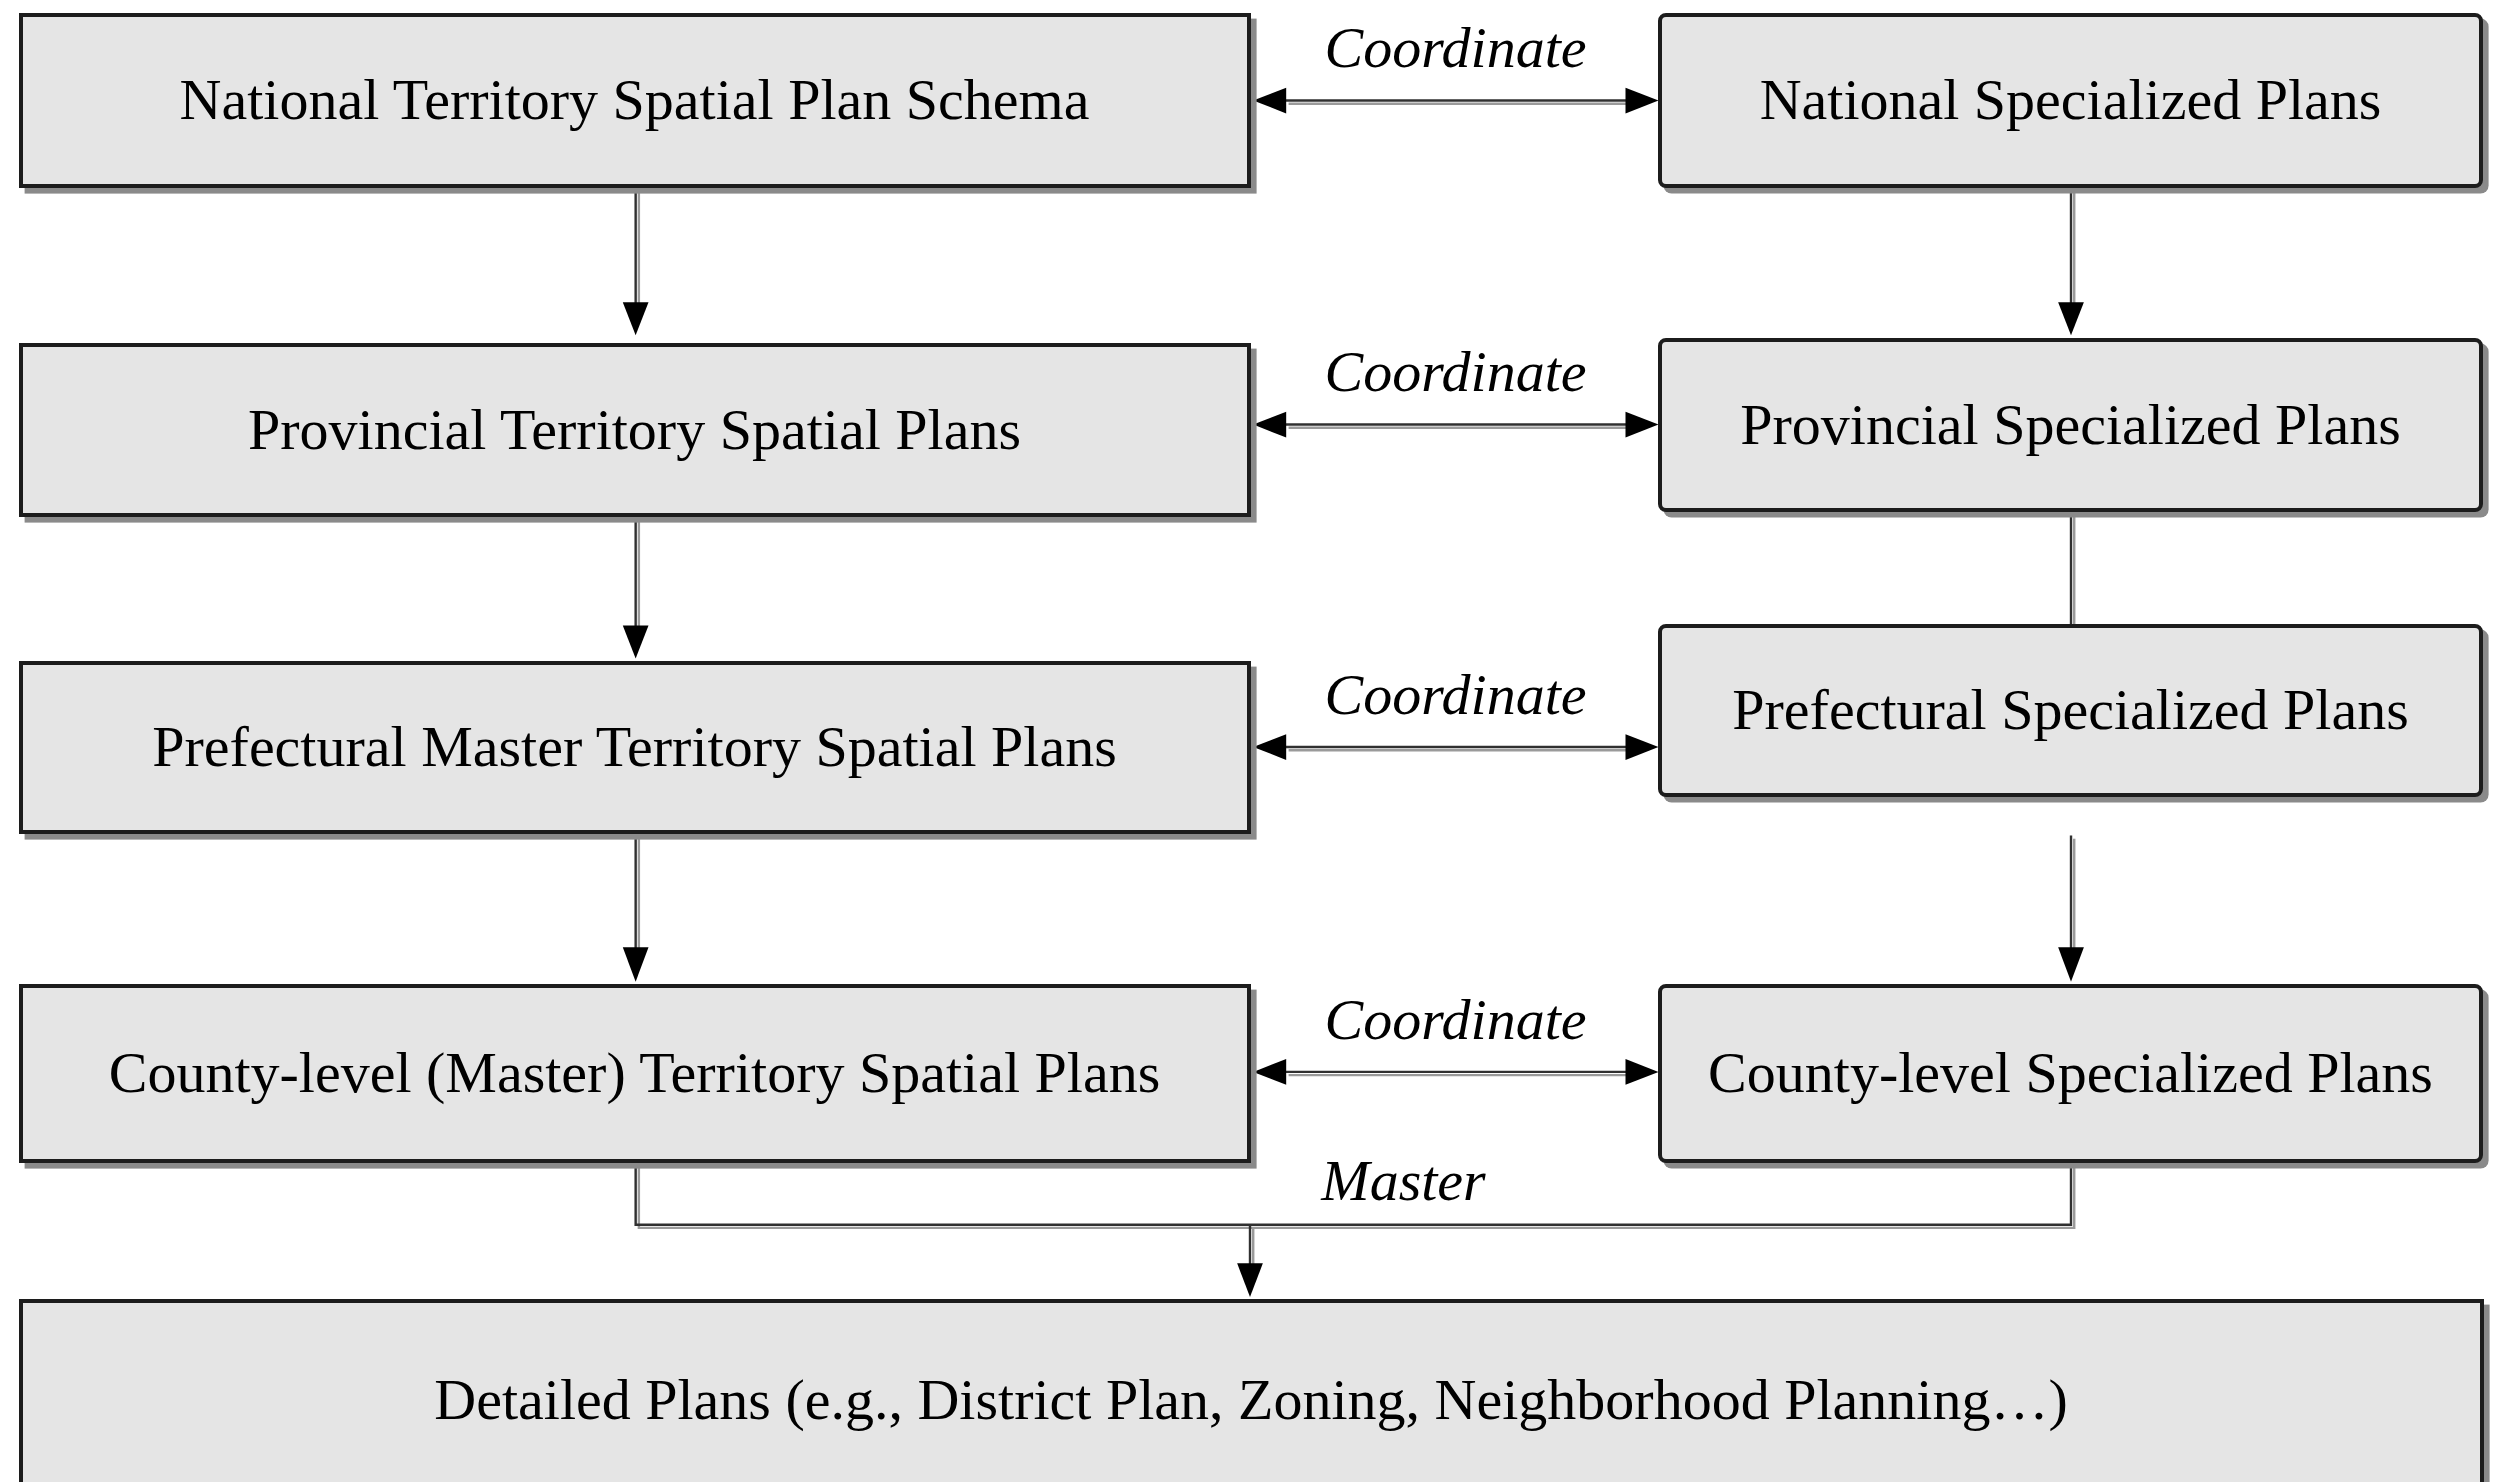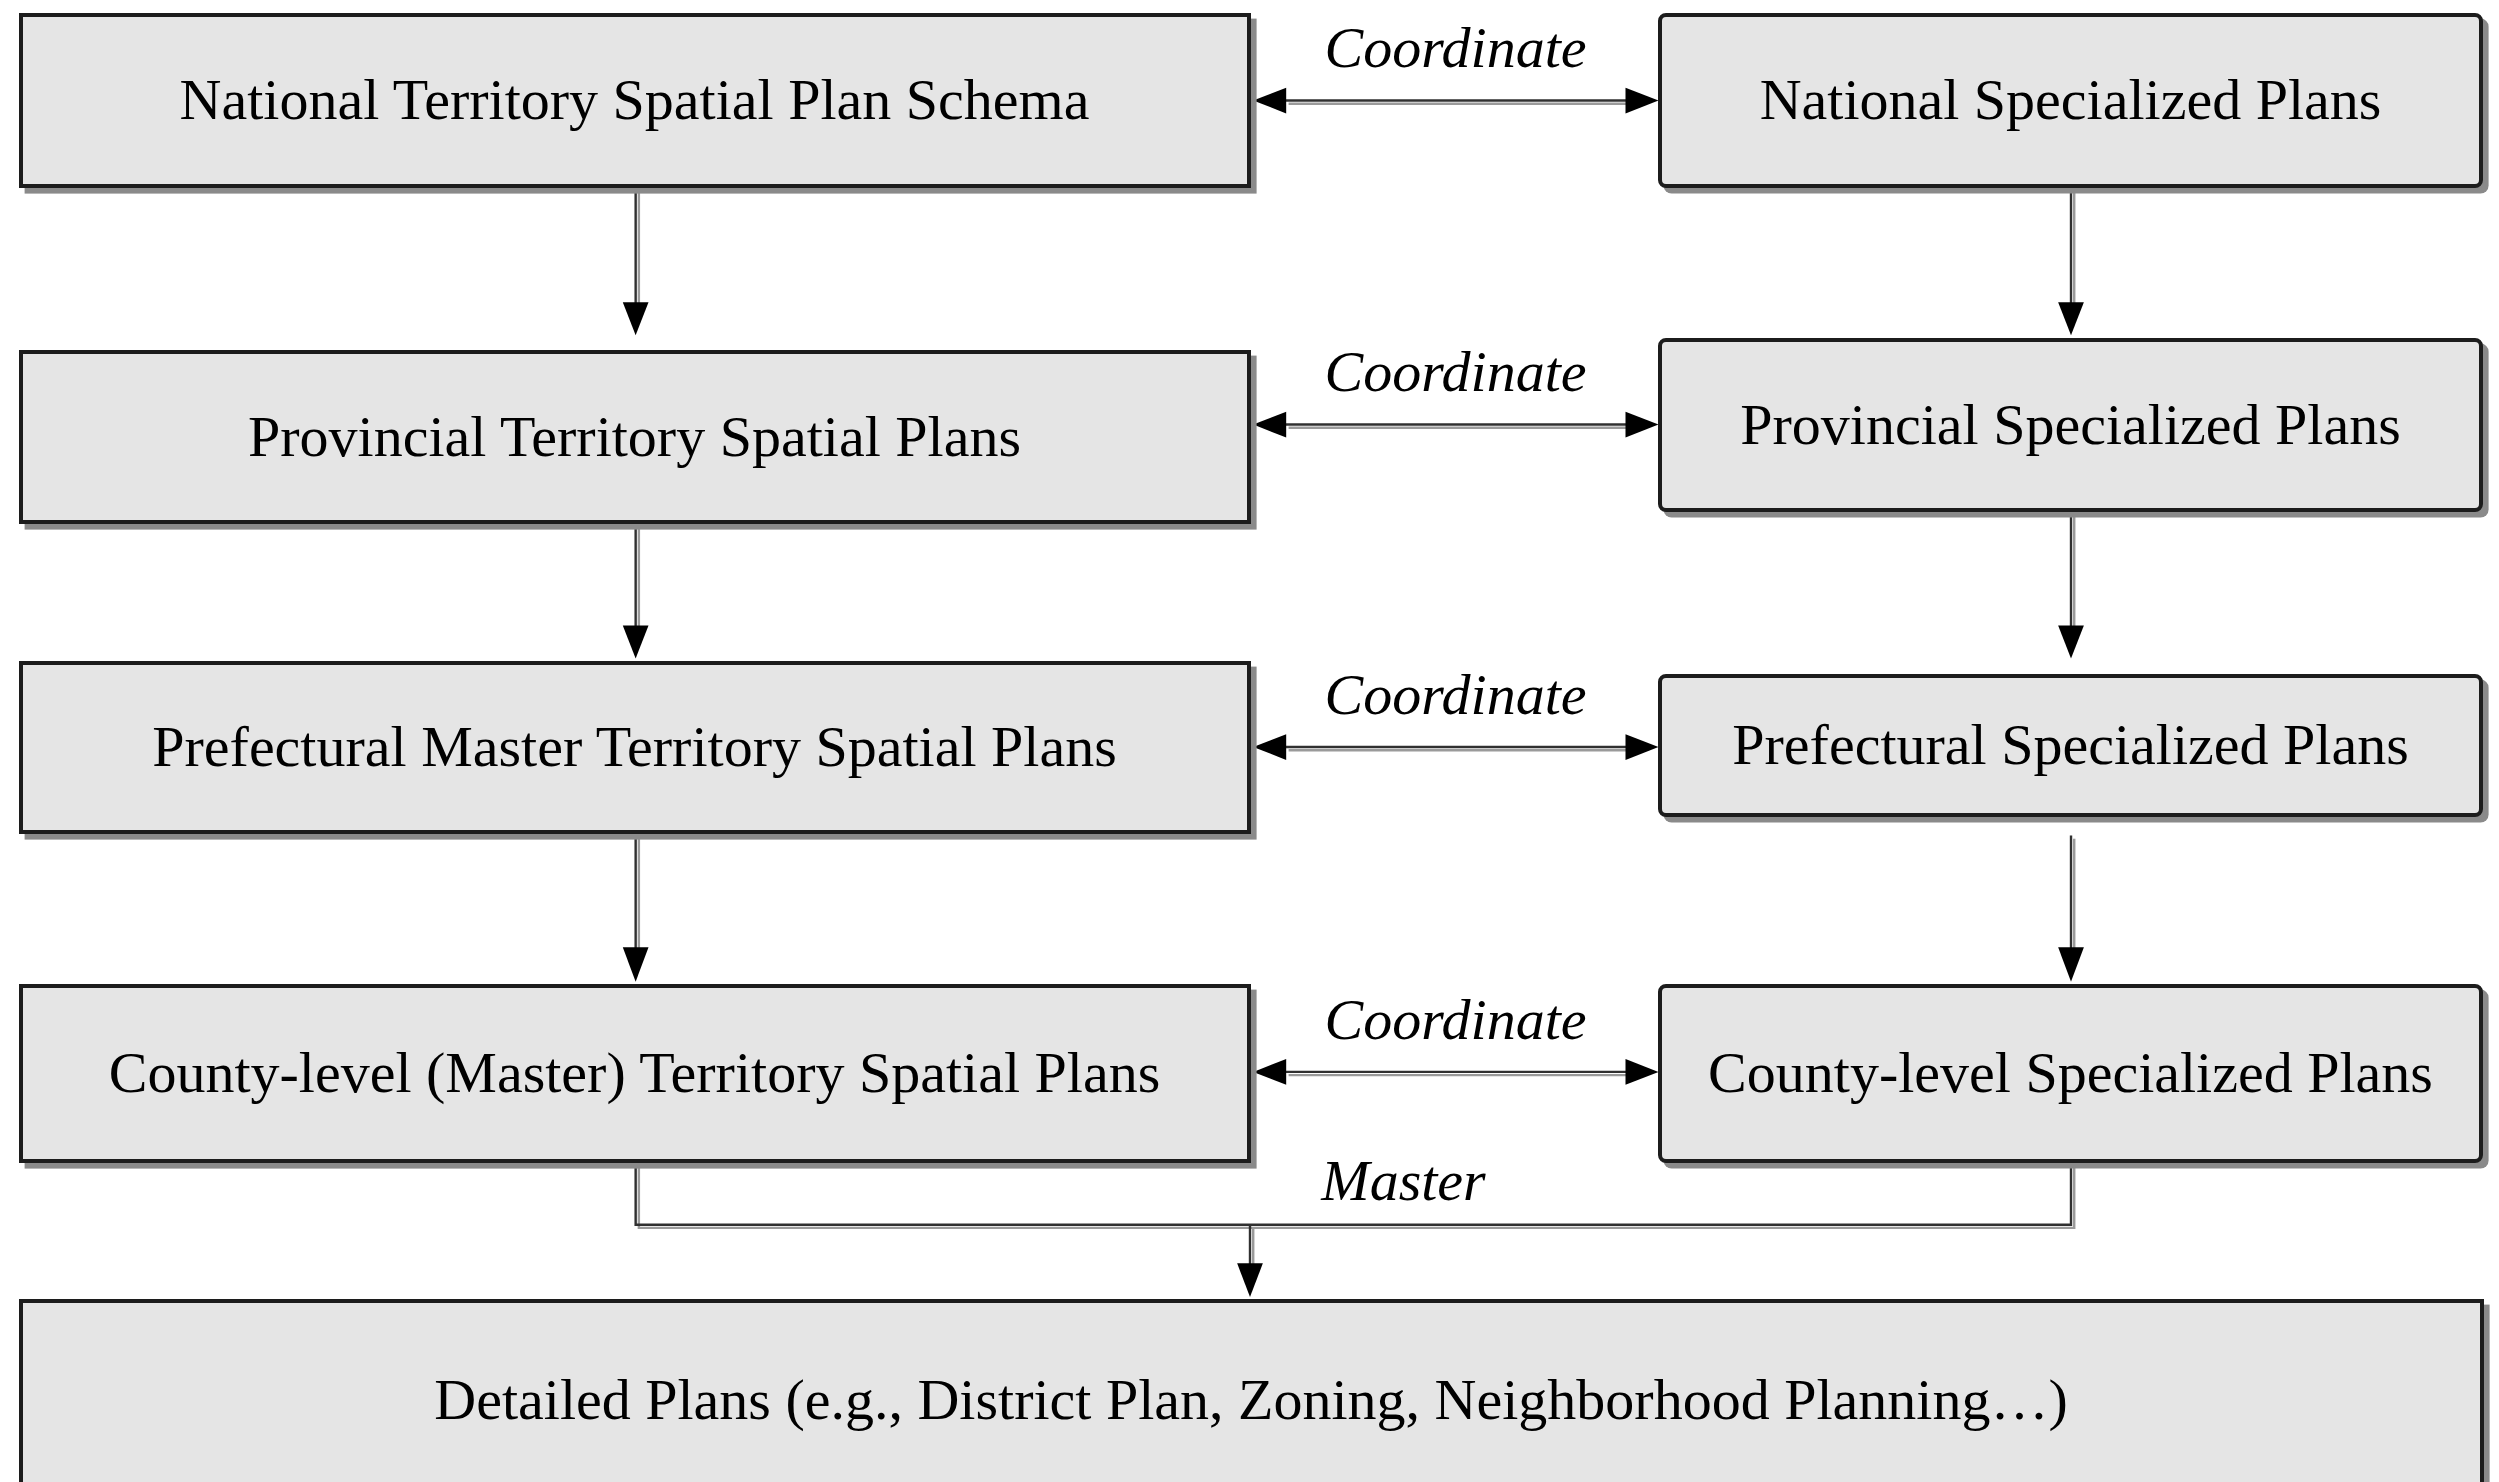--- a/index.html
+++ b/index.html
@@ -114,31 +114,31 @@
       <path class="shadow-line" d="M794 1450 V1527 H2579 V1450"></path>
       <path class="main-line" d="M790 1446 V1523 H2575 V1446"></path>
       <path class="shadow-line" d="M1558 1527 V1577"></path>
       <path class="main-line" d="M1554 1523 V1573"></path>
       <polygon class="head" points="1538,1571 1570,1571 1554,1613"></polygon>
     </g>
   </svg>
 
   <div class="box left" style="left:18.5px; top:13px; width:1232px; height:175px">National Territory Spatial Plan Schema</div>
 
-  <div class="box left" style="left:18.5px; top:350px; width:1232px; height:174px">Provincial Territory Spatial Plans</div>
+  <div class="box left" style="left:18.5px; top:343px; width:1232px; height:174px">Provincial Territory Spatial Plans</div>
 
   <div class="box left" style="left:18.5px; top:661px; width:1232px; height:173px">Prefectural Master Territory Spatial Plans</div>
 
   <div class="box left" style="left:18.5px; top:984px; width:1232px; height:179px">County-level (Master) Territory Spatial Plans</div>
 
   <div class="box right" style="left:1658px; top:13px; width:825px; height:175px">National Specialized Plans</div>
 
   <div class="box right" style="left:1658px; top:338px; width:825px; height:174px">Provincial Specialized Plans</div>
 
-  <div class="box right" style="left:1658px; top:674px; width:825px; height:143px">Prefectural Specialized Plans</div>
+  <div class="box right" style="left:1658px; top:624px; width:825px; height:173px">Prefectural Specialized Plans</div>
 
   <div class="box right wrap-narrow" style="left:1658px; top:984px; width:825px; height:179px">County-level Specialized Plans</div>
 
   <div class="box bottom" style="left:18.5px; top:1299px; width:2465px; height:202px">Detailed Plans (e.g., District Plan, Zoning, Neighborhood Planning…)</div>
 
   <div class="edge-label" style="left:1214px; top:16px; width:483px">Coordinate</div>
 
   <div class="edge-label" style="left:1214px; top:340px; width:483px">Coordinate</div>
 
   <div class="edge-label" style="left:1214px; top:663px; width:483px">Coordinate</div>

